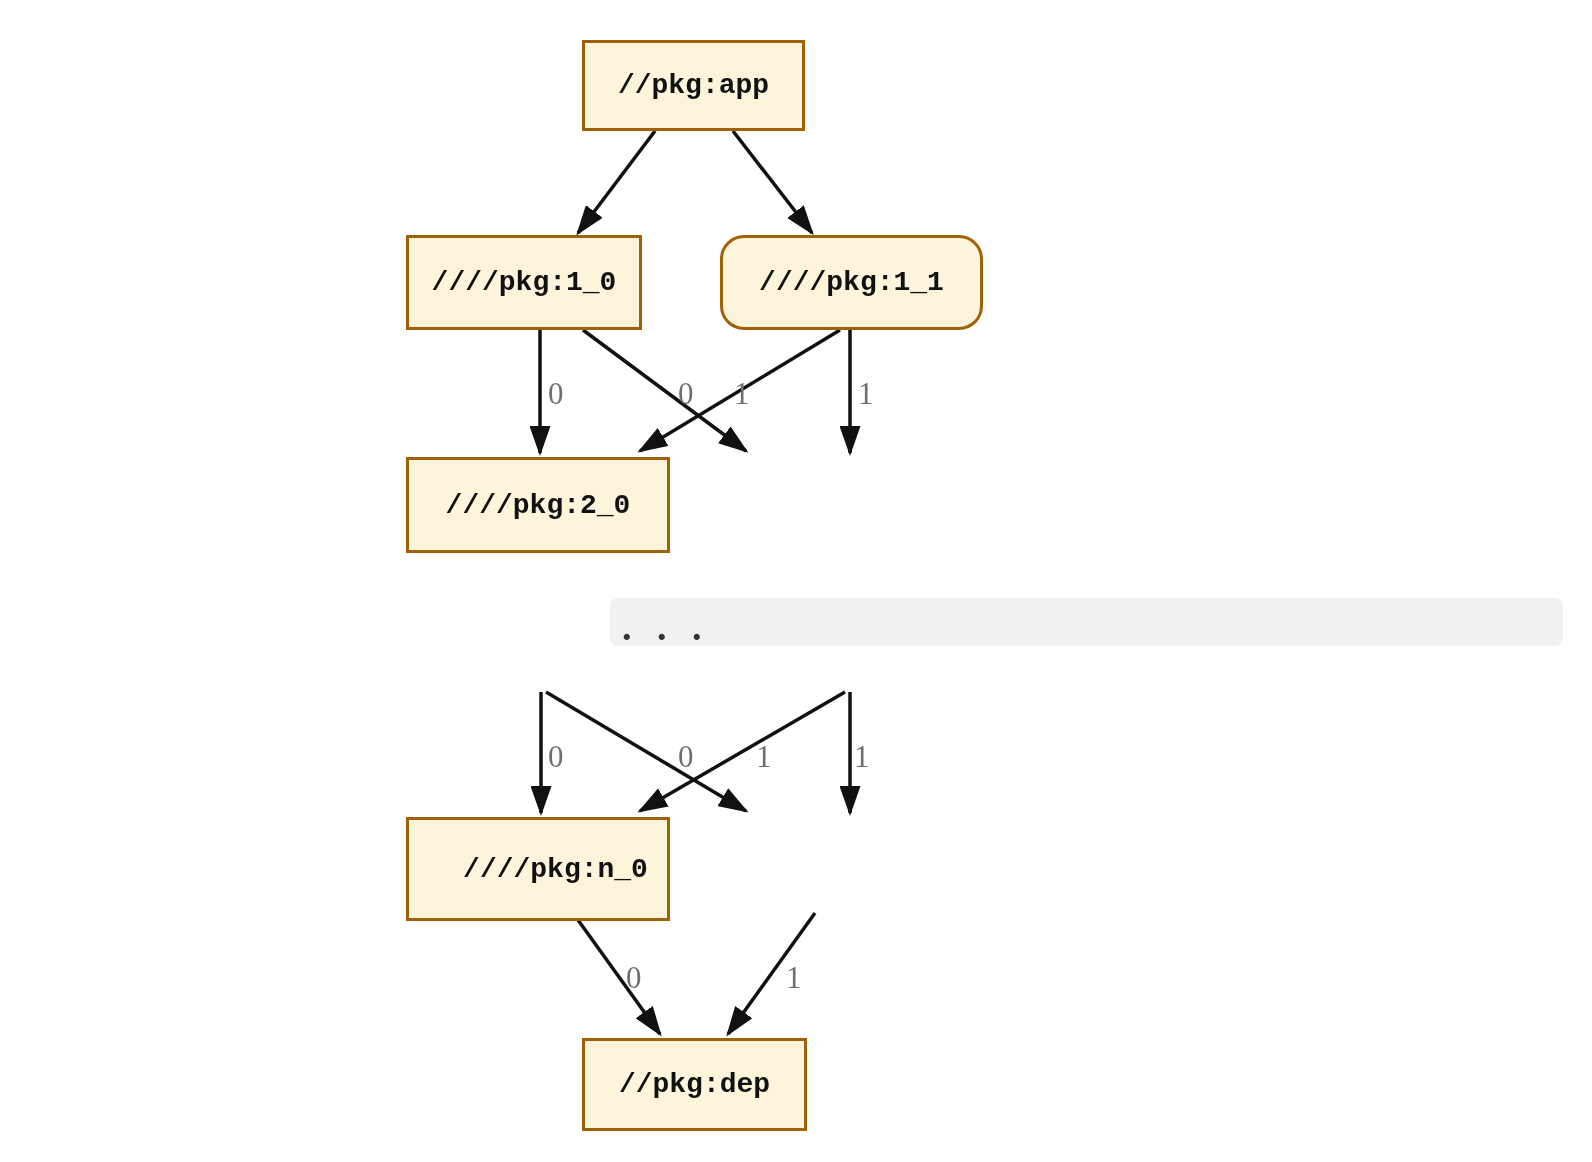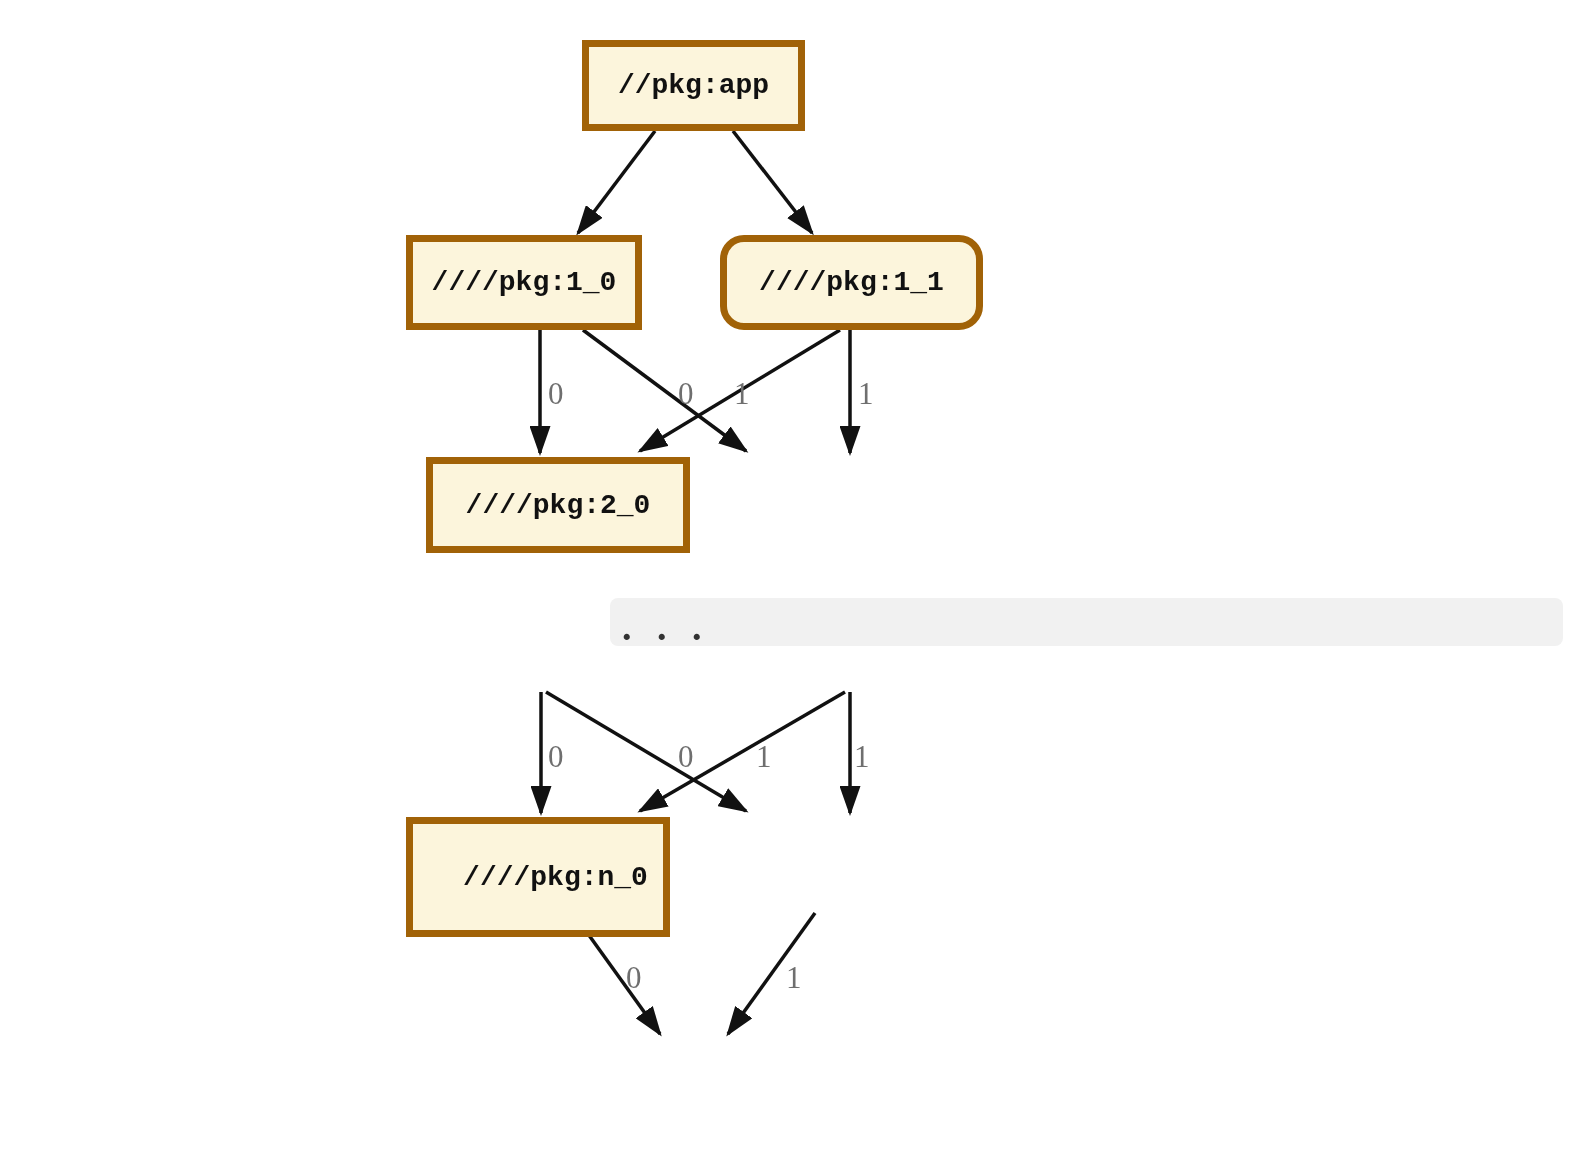--- a/index.html
+++ b/index.html
@@ -23,36 +23,36 @@
   }
   .edge-label {
     font-family: "Liberation Serif", "DejaVu Serif", serif;
     font-size: 31px;
     fill: #6f6f6f;
   }
   .node {
     position: absolute;
     box-sizing: border-box;
     background: #fcf5dc;
-    border: 7px solid #a16207;
+    border: 3px solid #a16207;
     display: flex;
     align-items: center;
     justify-content: center;
     font-family: "Liberation Mono", "DejaVu Sans Mono", monospace;
     font-weight: 700;
     font-size: 28px;
     color: #111111;
     white-space: pre;
   }
   .node-app  { left: 582px; top: 40px;   width: 223px; height: 91px; }
   .node-1-0  { left: 406px; top: 235px;  width: 236px; height: 95px; }
   .node-1-1  { left: 720px; top: 235px;  width: 263px; height: 95px; border-radius: 24px; }
-  .node-2-0  { left: 406px; top: 457px;  width: 264px; height: 96px; margin-left: 20px; }
+  .node-2-0  { left: 406px; top: 457px;  width: 264px; height: 96px; }
   .node-2-1  { left: 720px; top: 457px;  width: 263px; height: 96px; }
-  .node-n-0  { left: 406px; top: 817px;  width: 264px; height: 120px; padding-left: 35px; }
+  .node-n-0  { left: 406px; top: 817px;  width: 264px; height: 104px; padding-left: 35px; }
   .node-n-1  { left: 720px; top: 817px;  width: 263px; height: 96px; }
   .node-dep  { left: 582px; top: 1038px; width: 225px; height: 93px; }
   .ellipsis-band {
     position: absolute;
     left: 610px; top: 598px;
     width: 953px; height: 48px;
     box-sizing: border-box;
     background: #f1f1f1;
     border-radius: 8px;
     display: flex;
@@ -127,14 +127,17 @@
 
   <div class="ellipsis-band">
     <span>. . .</span>
   </div>
 
   <div class="node node-n-0">
     <span>////pkg:n_0</span>
   </div>
 
 
+  <div class="node node-dep">
+    <span>//pkg:dep</span>
+  </div>
 
 </div>
 
 </body></html>

